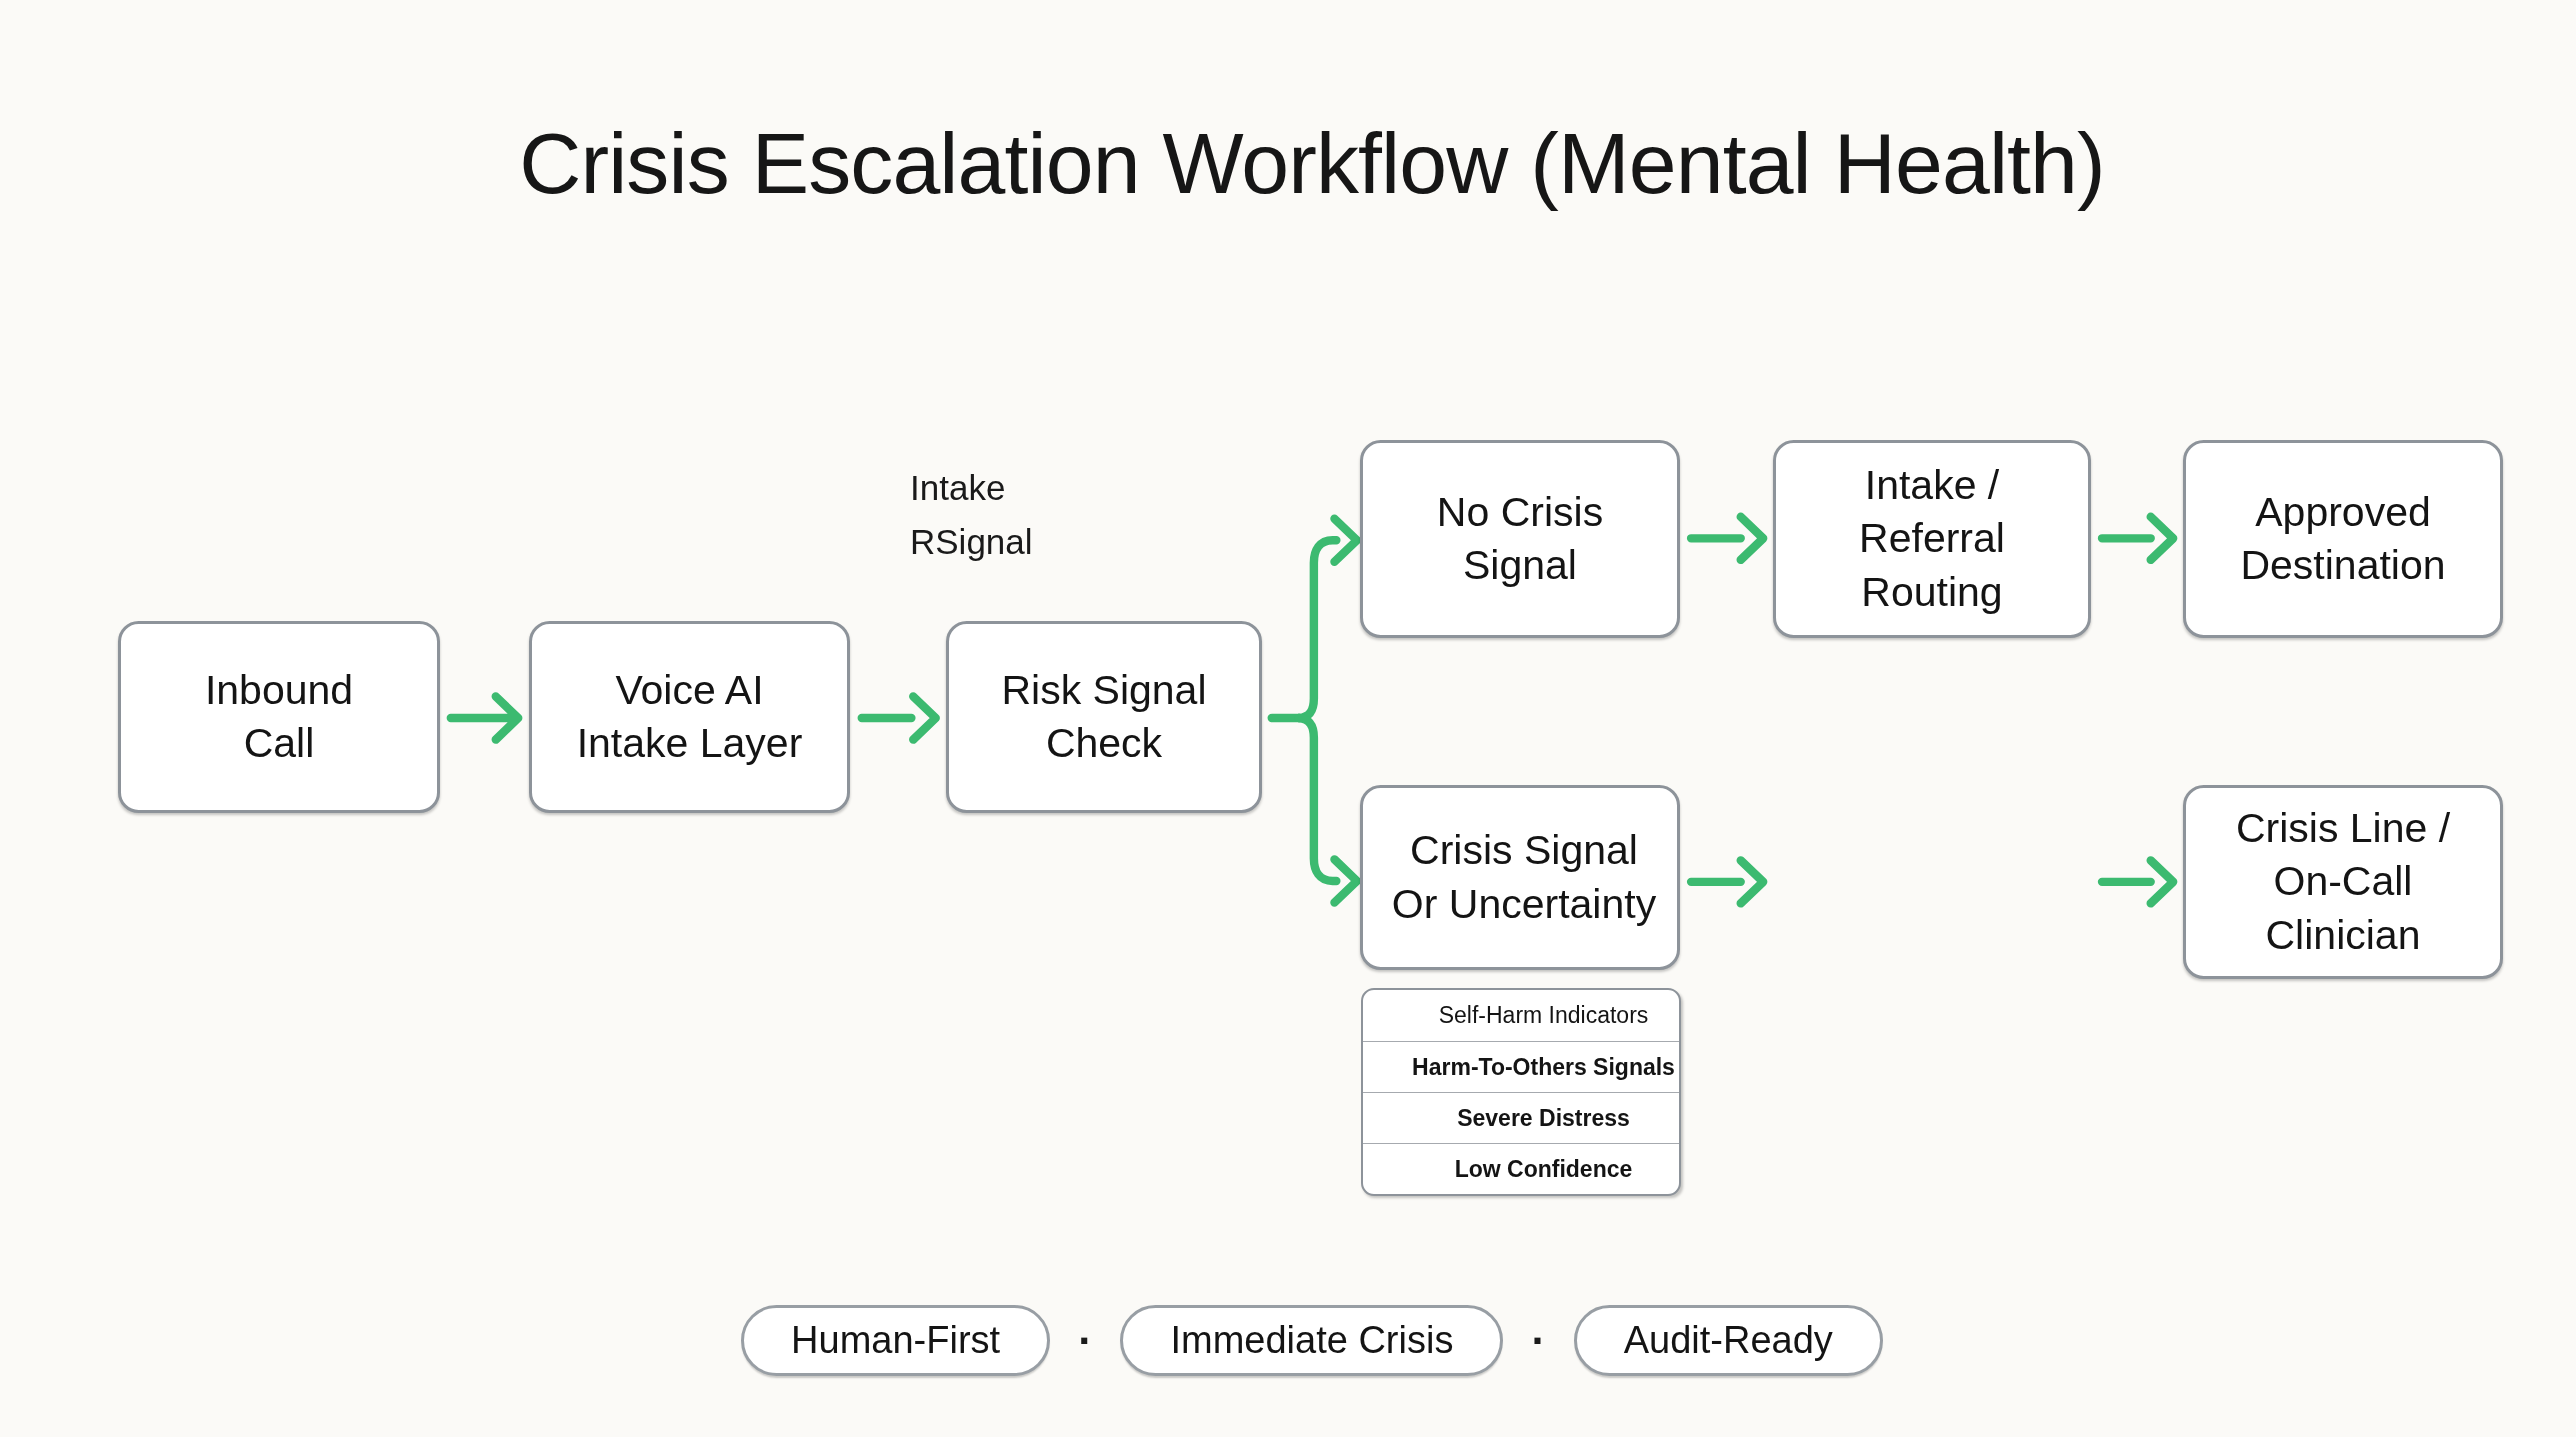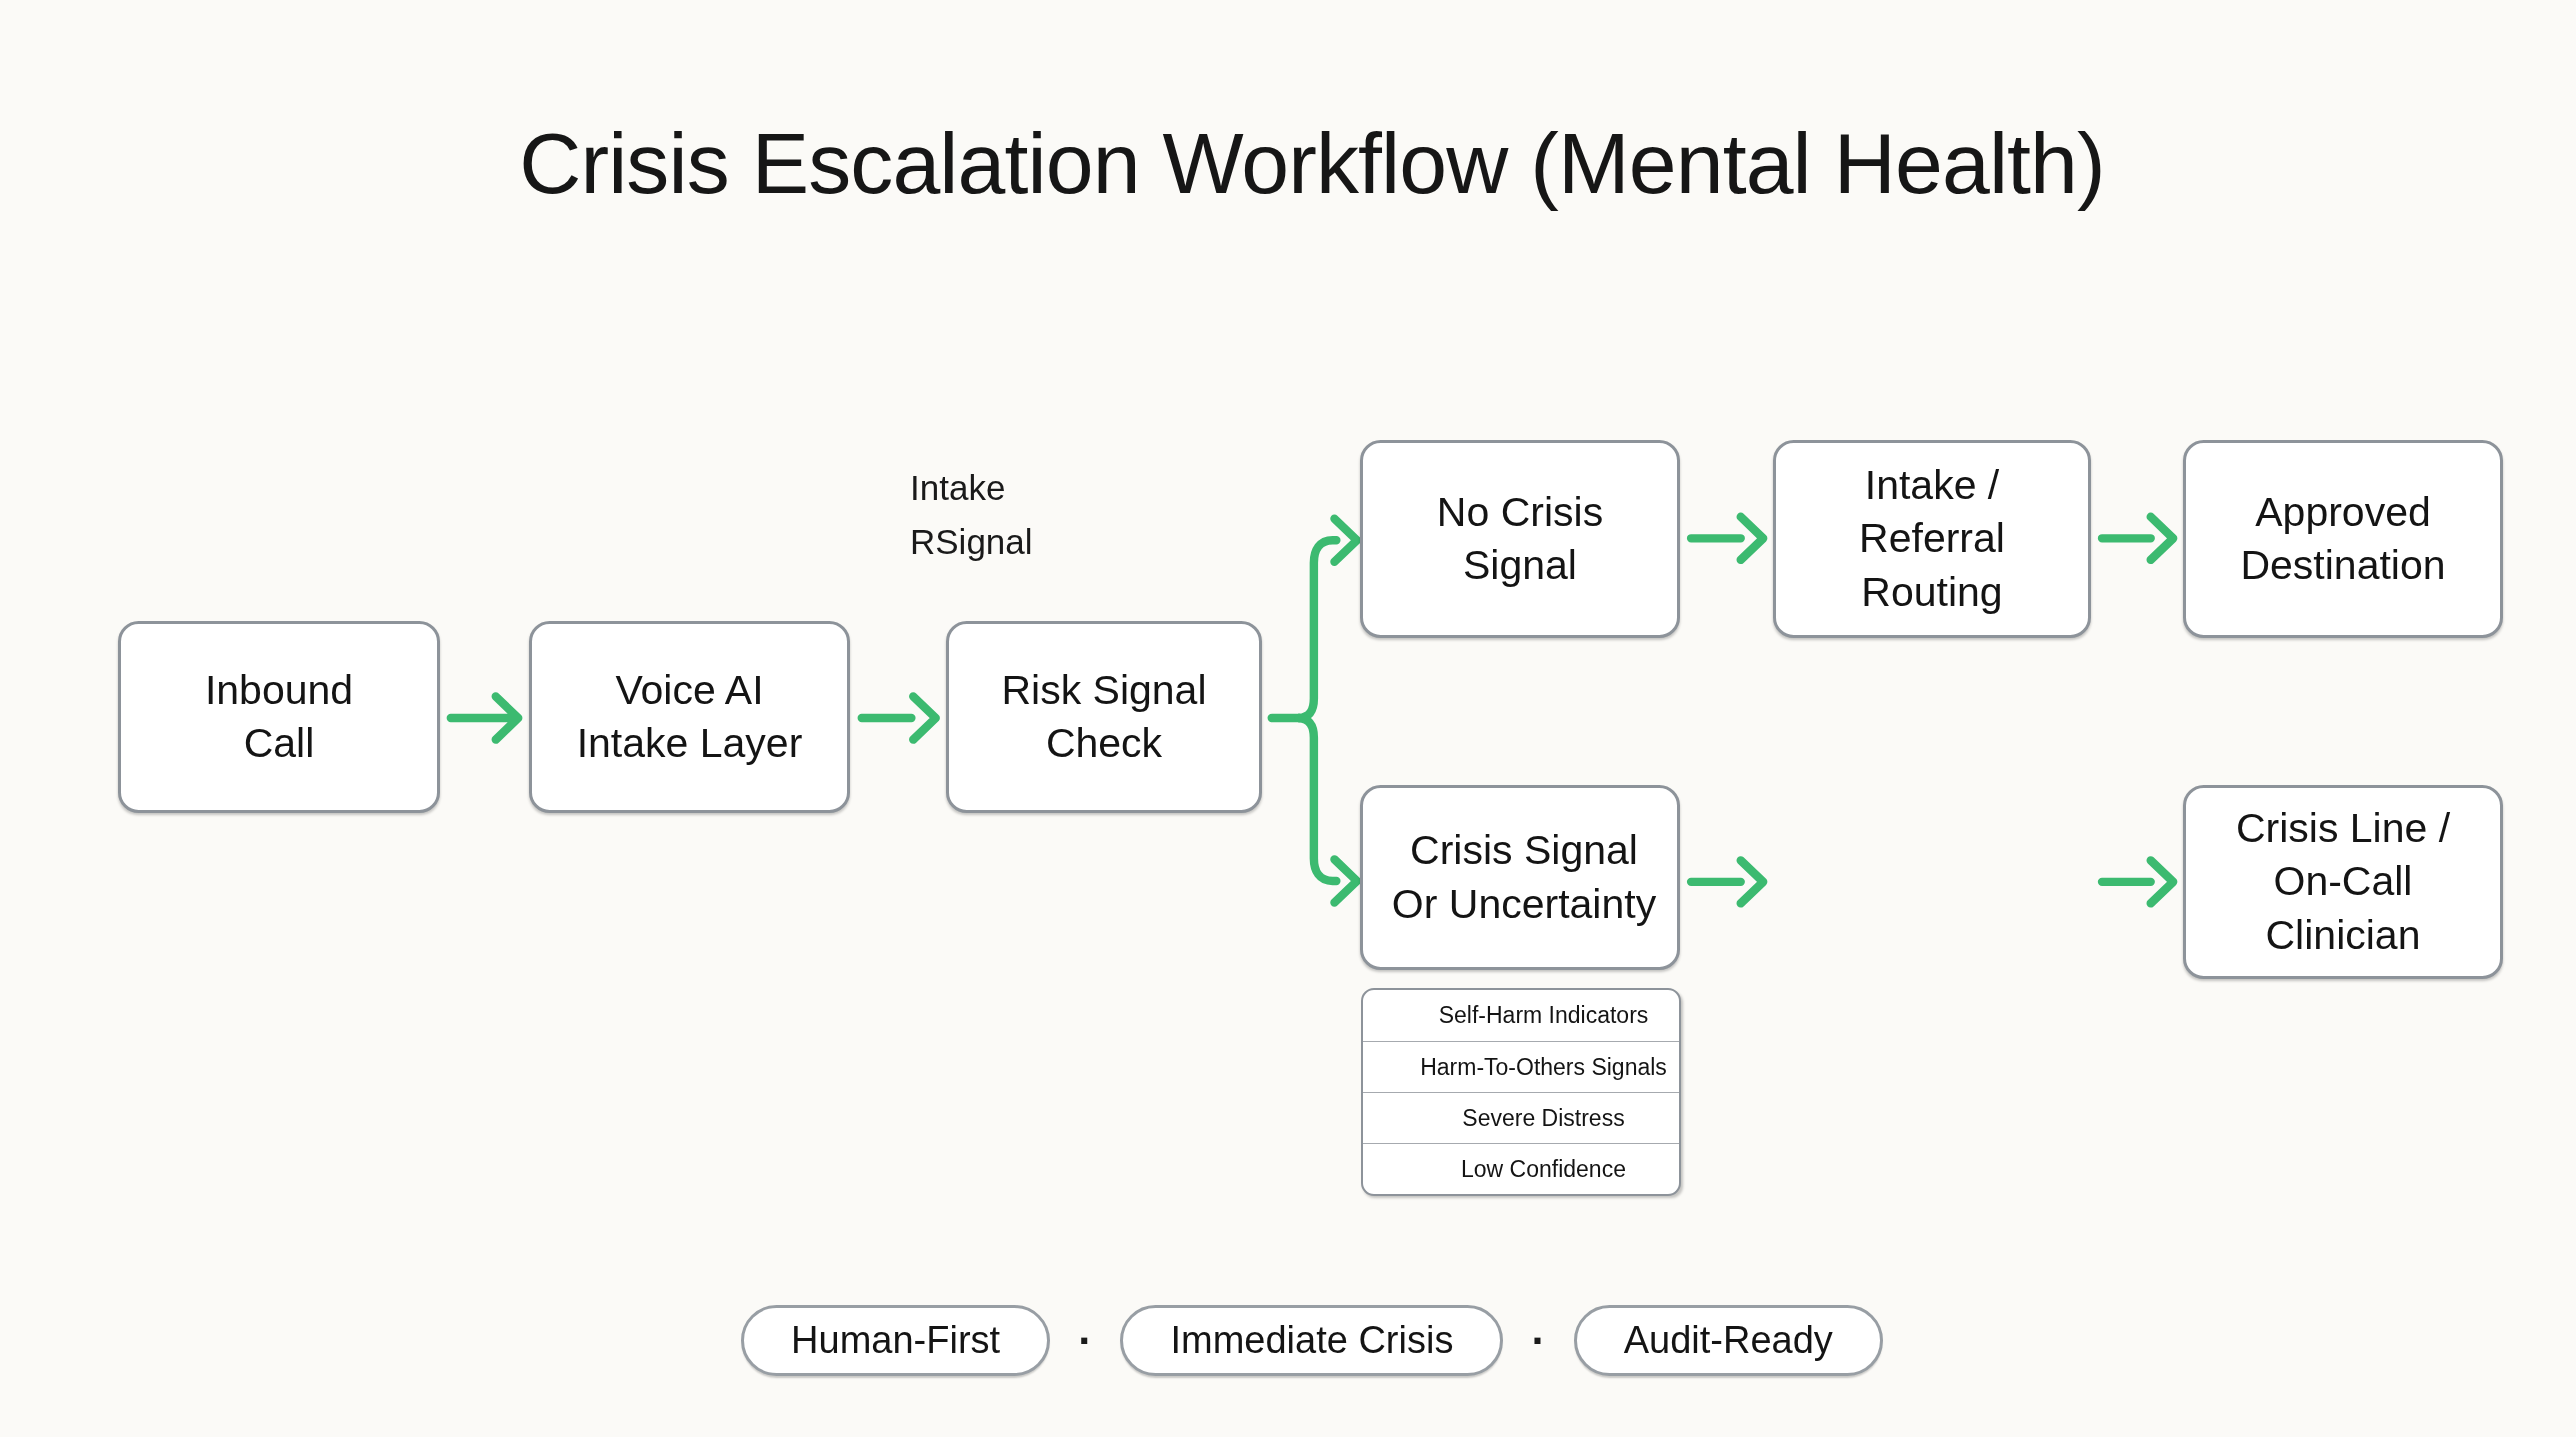--- a/index.html
+++ b/index.html
@@ -88,20 +88,21 @@
     display:flex;
     align-items:center;
     justify-content:center;
     font-size:23px;
     color:var(--text);
     white-space:nowrap;
     padding-left:45px;
   }
   .indicator-row + .indicator-row{
     border-top:1.9px solid #a6aaaf;
+    font-weight:bold;
   }
   .footer-badges{
     position:absolute;
     top:1304px;
     left:0;
     width:100%;
     height:73px;
     display:flex;
     align-items:center;
     justify-content:center;

